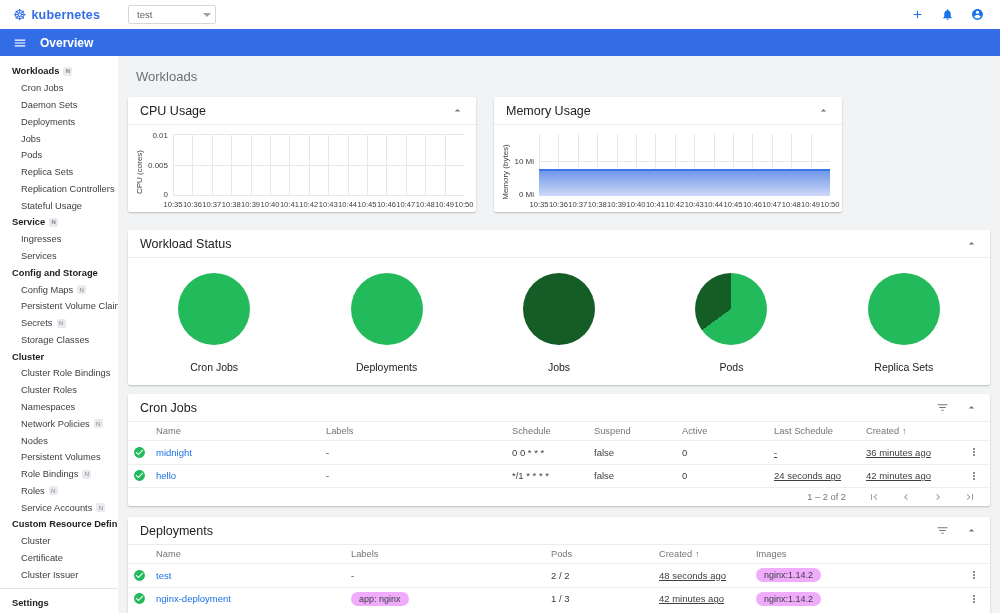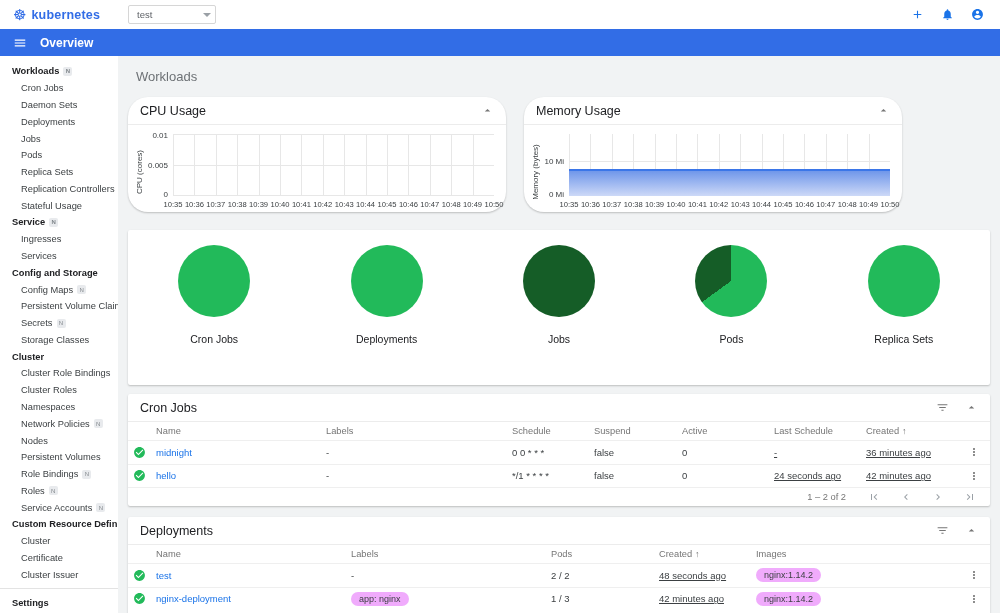--- a/index.html
+++ b/index.html
@@ -42,21 +42,21 @@
   
   .main { flex:1; padding:0 10px; overflow:hidden; }
   .page-title { color:#6d7175; font-size:13px; margin:13px 0 13px 8px; }
   .cards-row { display:flex; gap:18px; }
   .card { background:#fff; border-radius:2px; box-shadow:0 1px 2px rgba(0,0,0,.22); }
   .card-header { height:28px; display:flex; align-items:center; padding:0 12px; border-bottom:1px solid #ececec; }
   .card-title { font-size:12.5px; color:#202124; }
   .header-actions { margin-left:auto; display:flex; align-items:center; gap:16px; }
   .header-actions svg { width:13px; height:13px; fill:#757575; cursor:pointer; }
   
-  .chart-card { width:378px; height:115px;border-radius:20px; }
+  .chart-card { width:348px; height:115px; }
   .chart-body { display:flex; height:86px; padding:9px 12px 2px 4px; }
   .ylab { width:13px; position:relative; }
   .ylab span { position:absolute; top:50%; left:50%; transform:translate(-50%,-50%) rotate(-90deg);
     font-size:8px; color:#3c4043; white-space:nowrap; }
   .yaxis { width:28px; position:relative; margin-bottom:13px;text-decoration:underline; }
   .yaxis span { position:absolute; right:5px; font-size:8px; color:#3c4043; }
   .plotcol { flex:1; display:flex; flex-direction:column; }
   .plot { flex:1; position:relative; overflow:hidden; }
   .vline { position:absolute; top:0; bottom:0; width:1px; background:#e7e7e7; }
   .hline { position:absolute; left:0; right:0; height:1px; background:#e7e7e7; }
@@ -363,20 +363,28 @@
                 <span style="left:86.66666666666667%">10:48</span>
                 <span style="left:93.33333333333333%">10:49</span>
                 <span style="left:100%">10:50</span>
               </div>
           </div>
         </div>
       </div>
     </div>
 
     <div class="card status-card">
+      <div class="card-header">
+        <span class="card-title">Workload Status</span>
+        <span class="header-actions">
+          <svg viewBox="0 0 24 24">
+              <path d="M7 14l5-5 5 5H7z"></path>
+            </svg>
+        </span>
+      </div>
       <div class="pies" id="pies">
           <div class="pie-box">
             <div class="pie" style="background: rgb(34, 186, 90);"></div>
             <div class="pie-label">Cron Jobs</div>
           </div>
           <div class="pie-box">
             <div class="pie" style="background: rgb(34, 186, 90);"></div>
             <div class="pie-label">Deployments</div>
           </div>
           <div class="pie-box">

